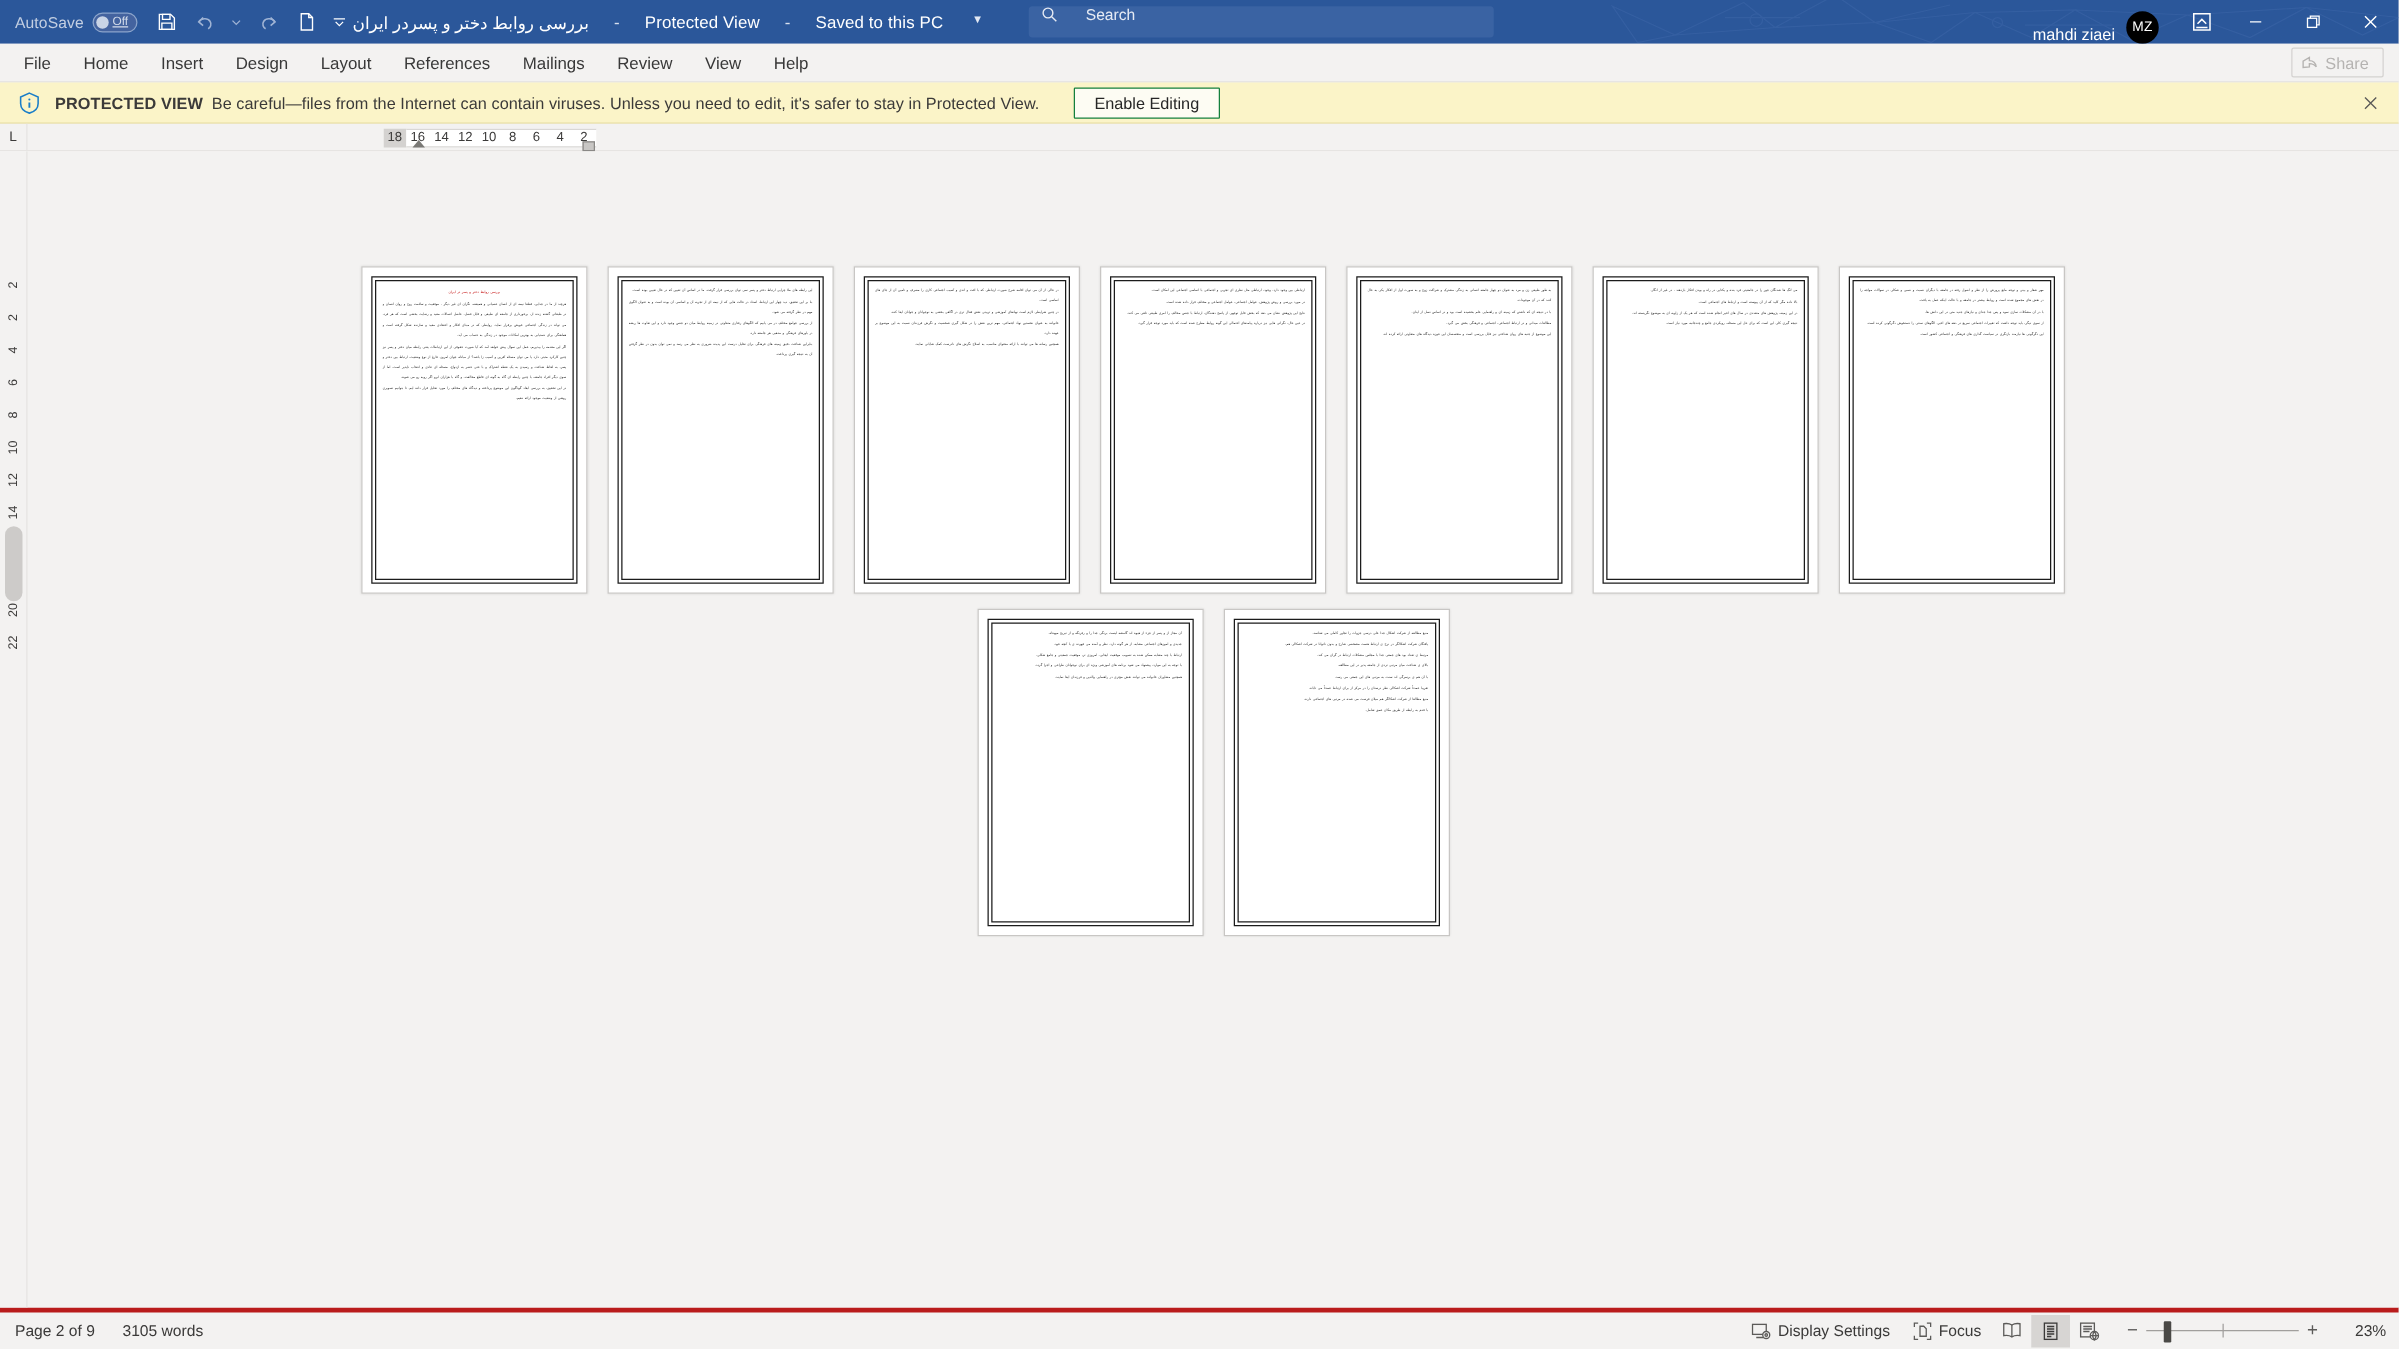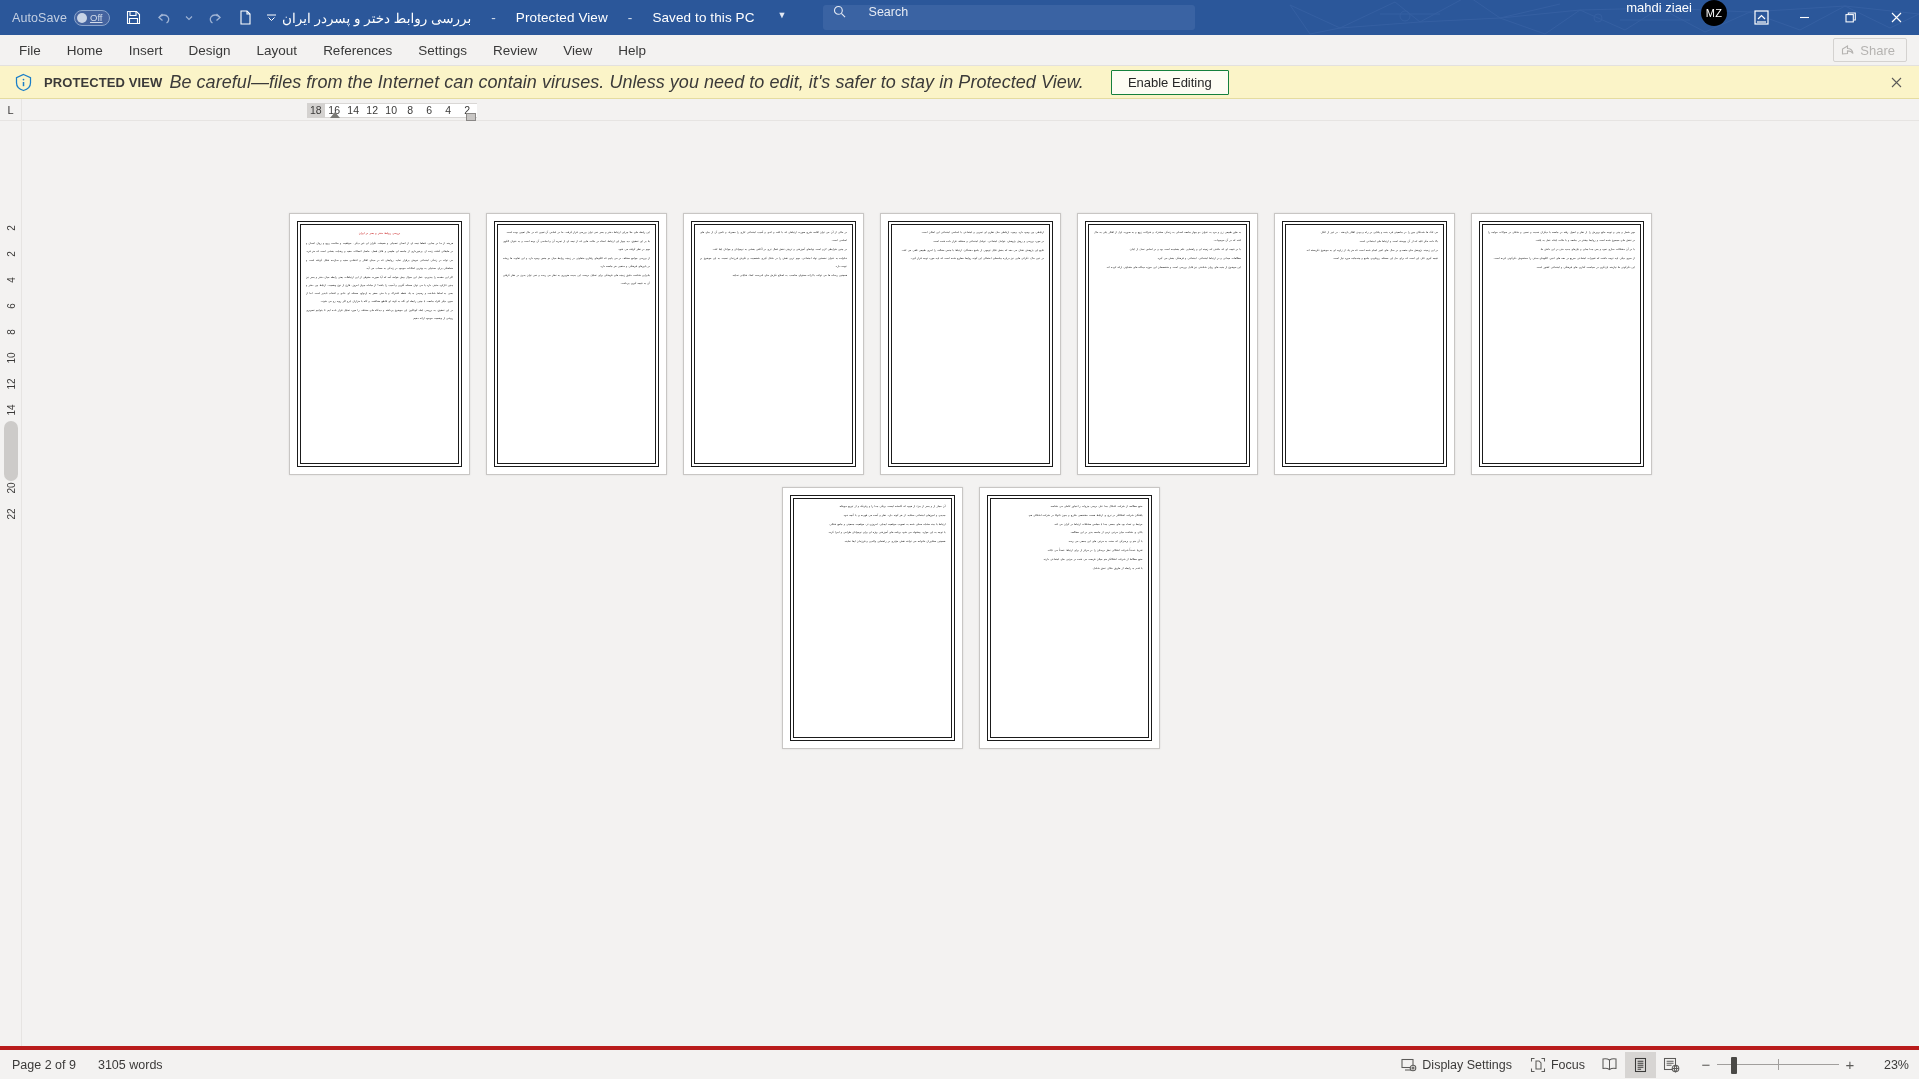--- a/index.html
+++ b/index.html
@@ -71,21 +71,21 @@
     width: 372px; height: 25px;
     background: #3a63a3;
     border-radius: 3px;
     display: flex; 
     padding-left: 10px; gap: 23px;
   }
   .search-box .ph { font-size: 12.5px; color: #e6ebf4; }
   .tb-right {
     z-index: 2;
     margin-left: auto;
-    display: flex; align-items: flex-start; height: 100%;
+    display: flex; align-items: flex-end; height: 100%;
   }
   .user-name { font-size: 13px; color: #ffffff; margin-right: 9px; white-space: nowrap; }
   .avatar {
     width: 26px; height: 26px; border-radius: 50%;
     background: #000000; color: #fff;
     font-size: 11px; display: flex; align-items: center; justify-content: center;
     letter-spacing: .3px;
   }
   .ribbon-display-btn {
     width: 40px; height: 35px;
@@ -131,21 +131,21 @@
   .pv-banner {
     height: 33px;
     background: #fbf4c8;
     border-bottom: 1px solid #e5dca0;
     display: flex; align-items: center;
     padding: 0 10px 0 14px;
     position: relative;
   }
   .pv-icon { margin-right: 11px; display: flex; }
   .pv-strong { font-size: 13px; color: #3b3a39; font-weight: bold; letter-spacing: .1px; }
-  .pv-text { font-size: 18px; color: #3b3a39; margin-left: 7px; letter-spacing: .05px; font-style: italic; }
+  .pv-text { font-size: 13px; color: #3b3a39; margin-left: 7px; letter-spacing: .05px; }
   .enable-btn {
     margin-left: 27px;
     height: 25px;
     padding: 0 16px;
     background: #fdfcf3;
     border: 1px solid #15803d;
     font-size: 13px;
     color: #262626;
     display: flex; align-items: center;
     border-radius: 1px;
@@ -473,21 +473,21 @@
     <div class="tab">
         <span>Design</span>
       </div>
     <div class="tab">
         <span>Layout</span>
       </div>
     <div class="tab">
         <span>References</span>
       </div>
     <div class="tab">
-        <span>Settings</span>
+        <span>Mailings</span>
       </div>
     <div class="tab">
         <span>Review</span>
       </div>
     <div class="tab">
         <span>View</span>
       </div>
     <div class="tab">
         <span>Help</span>
       </div>

